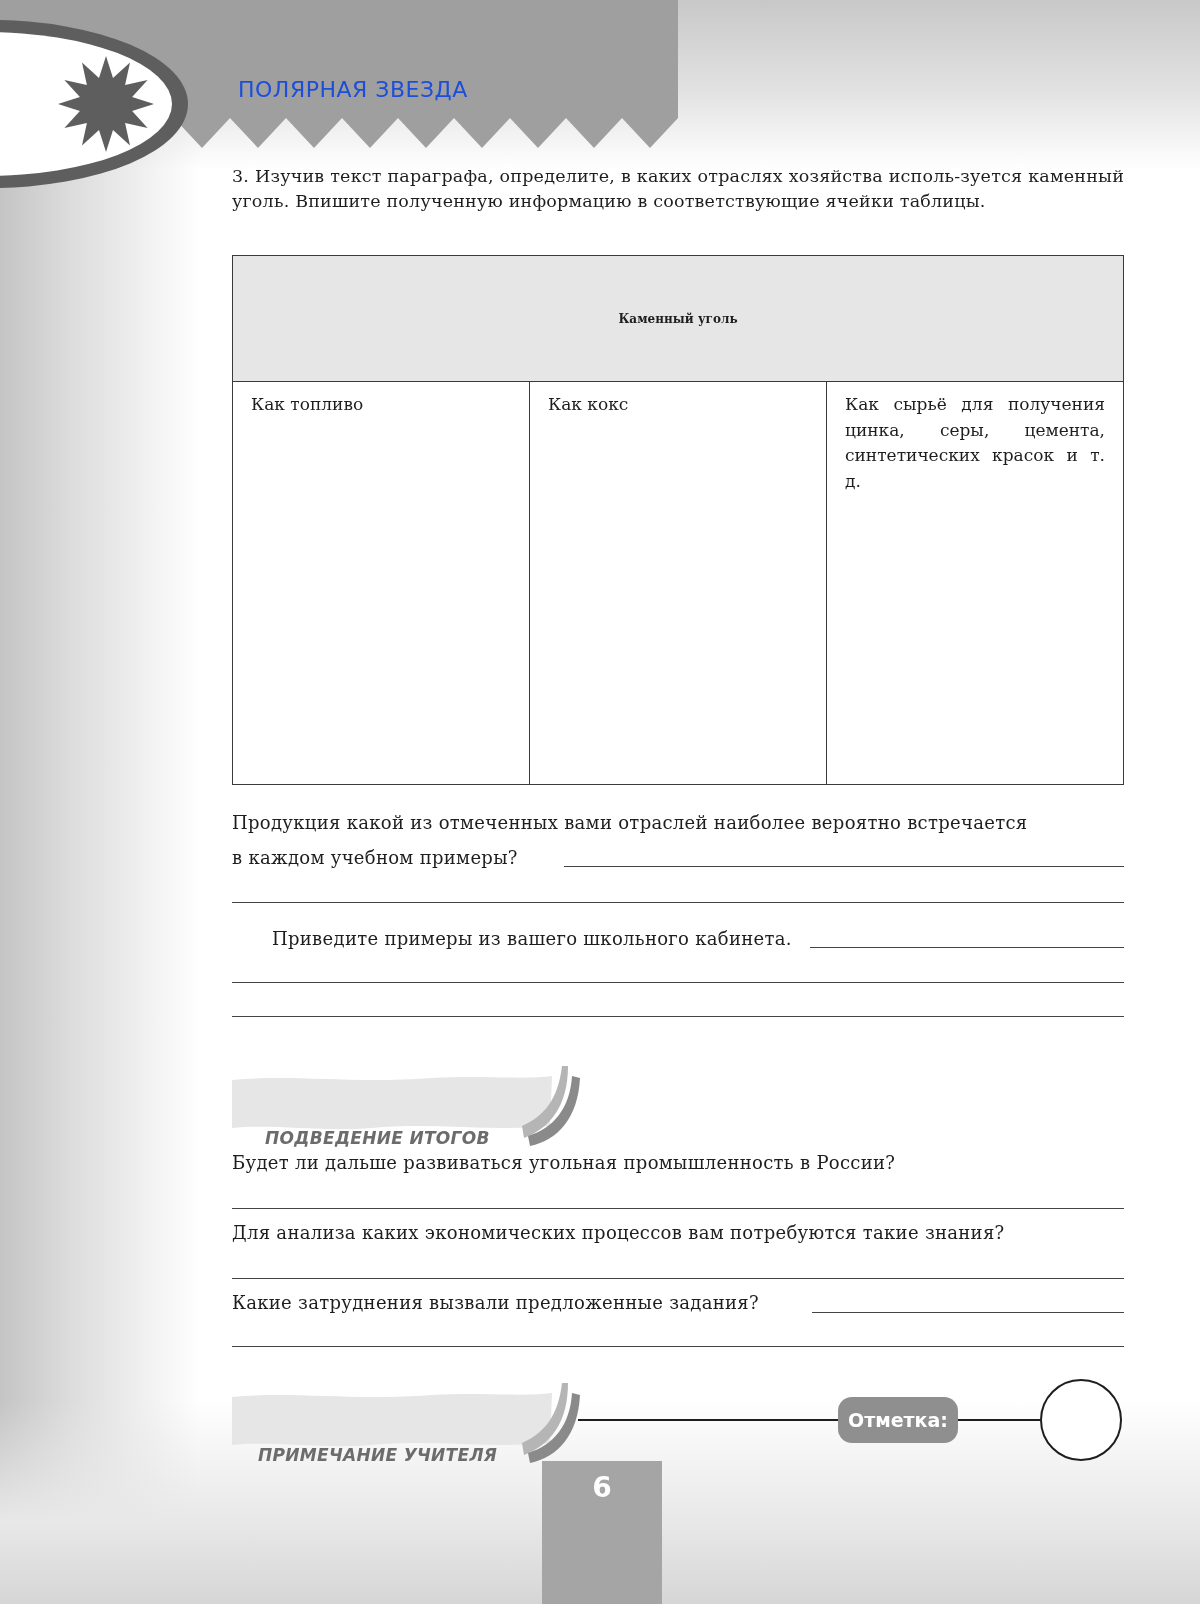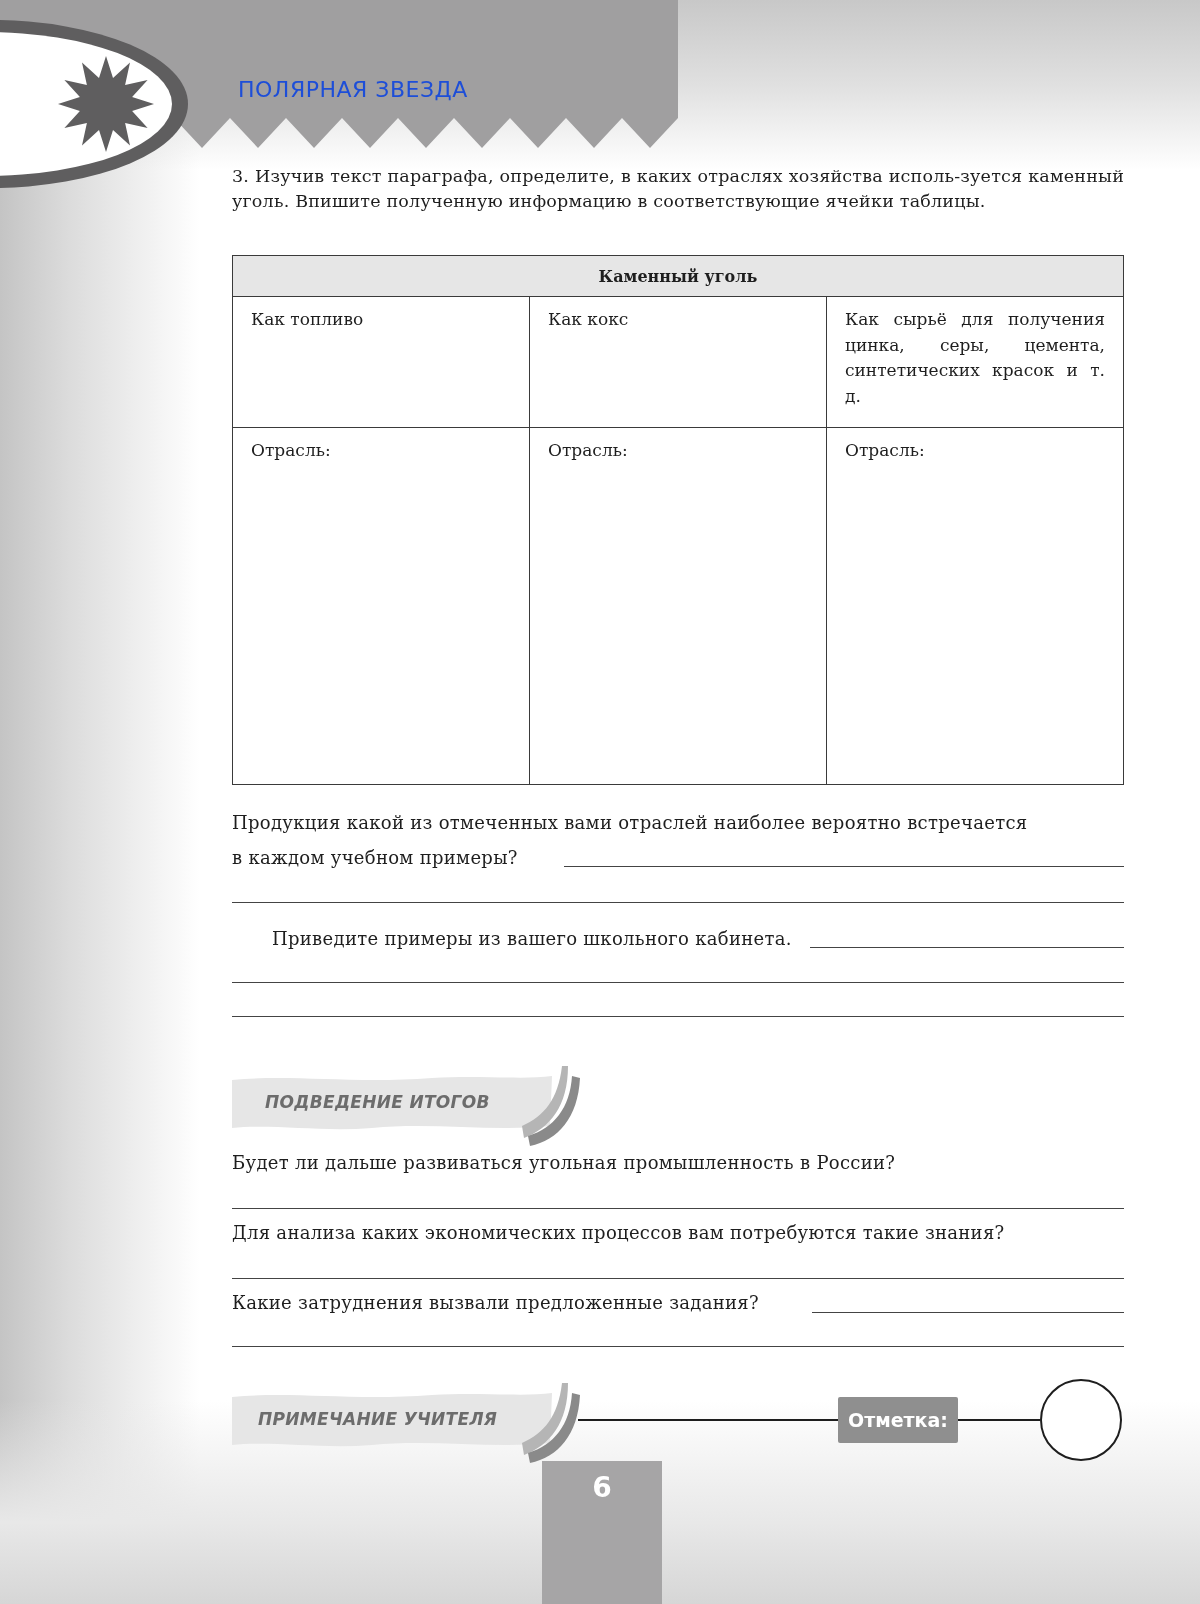--- a/index.html
+++ b/index.html
@@ -37,40 +37,40 @@
   }
 
   
   .coal-table {
     position: absolute; left: 232px; top: 255px; width: 892px; height: 530px;
     border-collapse: collapse; font-size: 17px;
   }
   .coal-table td, .coal-table th { border: 1.5px solid #3a3a3a; vertical-align: top; padding: 0; }
   .coal-table th {
     background: #e6e6e6; height: 40px; vertical-align: middle; text-align: center;
-    font-weight: bold; font-size: 16px;
+    font-weight: bold; font-size: 12px;
   }
   .coal-table .use-row td { height: 130px; margin-top: 6px; }
   .coal-table .cell-text { padding: 10px 18px; line-height: 25.5px; }
   .coal-table .cell-just { text-align: justify; }
   .coal-table .industry-row td { height: 355px; }
 
   .question { position: absolute; left: 232px; width: 892px; font-size: 18px; line-height: 25px; letter-spacing: 0.3px; }
   .fill-line { position: absolute; border-bottom: 1.3px solid #444; height: 0; }
 
   
   .banner { position: absolute; left: 232px; width: 360px; height: 80px; }
   .banner-label {
     position: absolute; font-family: "DejaVu Sans", sans-serif; font-weight: bold; font-style: italic;
-    color: #6c6c6c; font-size: 17px; letter-spacing: 0.3px; white-space: nowrap;
+    color: #6c6c6c; font-size: 17px; letter-spacing: 0.3px; white-space: nowrap; margin-top: 36px;
   }
   .grade-line { position: absolute; left: 578px; top: 1419px; width: 462px; border-top: 2px solid #1e1e1e; }
   .grade-badge {
     position: absolute; left: 838px; top: 1397px; width: 120px; height: 46px;
-    background: #8f8f8f; border-radius: 2px; color: #ffffff;
+    background: #8f8f8f; border-radius: 14px; color: #ffffff;
     font-family: "DejaVu Sans", sans-serif; font-weight: bold; font-size: 19px;
     display: flex; align-items: center; justify-content: center;
   }
   .grade-circle {
     position: absolute; left: 1040px; top: 1379px; width: 78px; height: 78px;
     border: 2px solid #1e1e1e; border-radius: 50%; background: #ffffff;
   }
   .page-tab {
     position: absolute; left: 542px; top: 1461px; width: 120px; height: 143px;
     background: #a6a5a6;
@@ -112,31 +112,20 @@
     <td style="width:33.3%">
           <div class="cell-text">Как топливо</div>
         </td>
     <td style="width:33.3%">
           <div class="cell-text">Как кокс</div>
         </td>
     <td style="width:33.3%">
           <div class="cell-text cell-just">Как сырьё для получения цинка, серы, цемента, синтетических красок и т. д.</div>
         </td>
   </tr>
-  <tr class="industry-row">
-    <td>
-          <div class="cell-text">Отрасль:</div>
-        </td>
-    <td>
-          <div class="cell-text">Отрасль:</div>
-        </td>
-    <td>
-          <div class="cell-text">Отрасль:</div>
-        </td>
-  </tr>
 </tbody>
   </table>
 
 <div class="question" style="top:810px; text-align:justify;">Продукция какой из отмеченных вами отраслей наиболее вероятно встречается</div>
 <div class="question" style="top:845px; width:auto;">в каждом учебном примеры?</div>
 <div class="fill-line" style="left:564px; top:866px; width:560px;"></div>
 <div class="fill-line" style="left:232px; top:902px; width:892px;"></div>
 
 <div class="question" style="top:926px; width:auto;margin-left:40px;">Приведите примеры из вашего школьного кабинета.</div>
 <div class="fill-line" style="left:810px; top:947px; width:314px;"></div>

